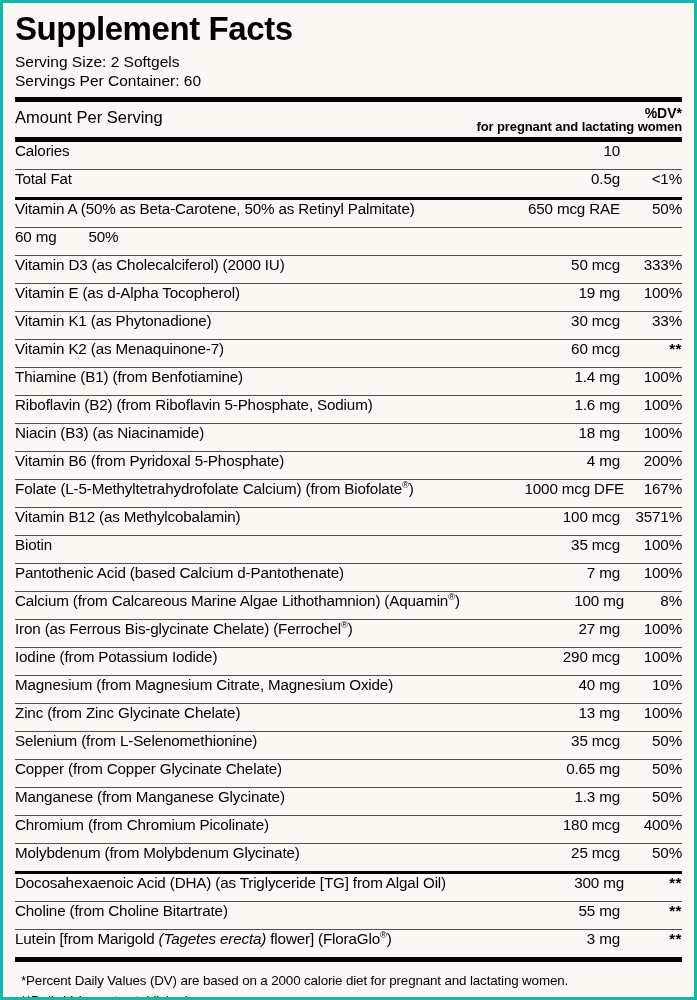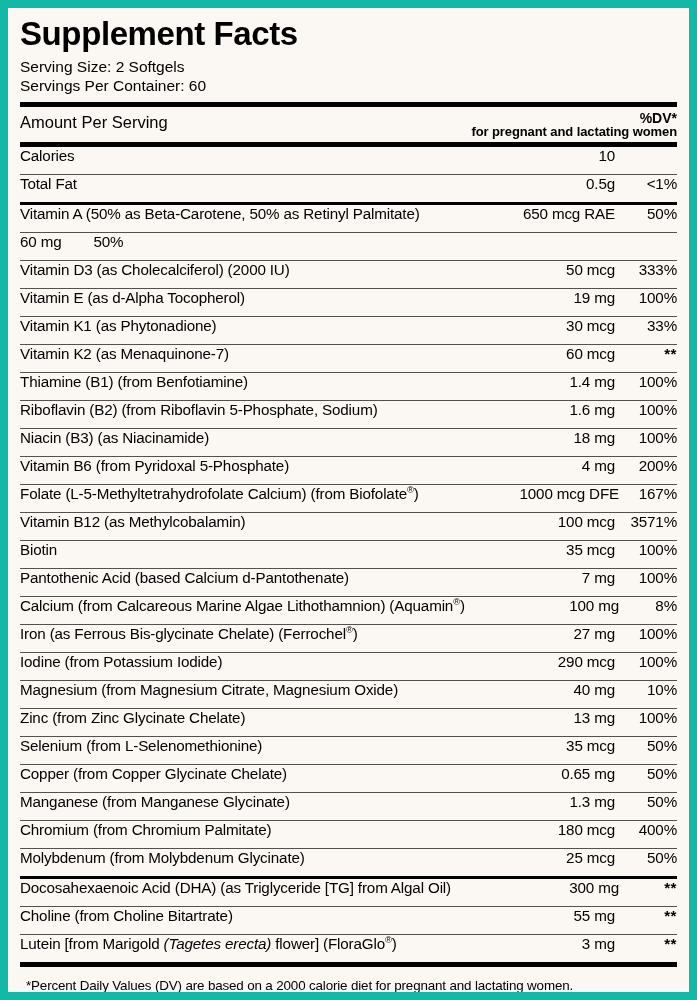--- a/index.html
+++ b/index.html
@@ -11,21 +11,21 @@
   body {
     font-family: "Liberation Sans", sans-serif;
     -webkit-font-smoothing: antialiased;
   }
   #panel {
     position: relative;
     width: 697px;
     height: 1000px;
     box-sizing: border-box;
     background: #fbf7f2;
-    border: 8px solid #14b8a6;
+    border: 3px solid #14b8a6;
     padding: 0 12px;
     overflow: hidden;
   }
 
   
   .title {
     font-size: 33px;
     font-weight: bold;
     letter-spacing: -0.4px;
     line-height: 1.02;
@@ -284,21 +284,21 @@
         <div class="dv">50%</div>
       </div>
       <div class="rule-thin"></div>
       <div class="row">
         <div class="nm">Manganese (from Manganese Glycinate)</div>
         <div class="amt">1.3 mg</div>
         <div class="dv">50%</div>
       </div>
       <div class="rule-thin"></div>
       <div class="row">
-        <div class="nm">Chromium (from Chromium Palmitate)</div>
+        <div class="nm">Chromium (from Chromium Picolinate)</div>
         <div class="amt">180 mcg</div>
         <div class="dv">400%</div>
       </div>
       <div class="rule-thin"></div>
       <div class="row">
         <div class="nm">Molybdenum (from Molybdenum Glycinate)</div>
         <div class="amt">25 mcg</div>
         <div class="dv">50%</div>
       </div>
       <div class="rule-med"></div>

